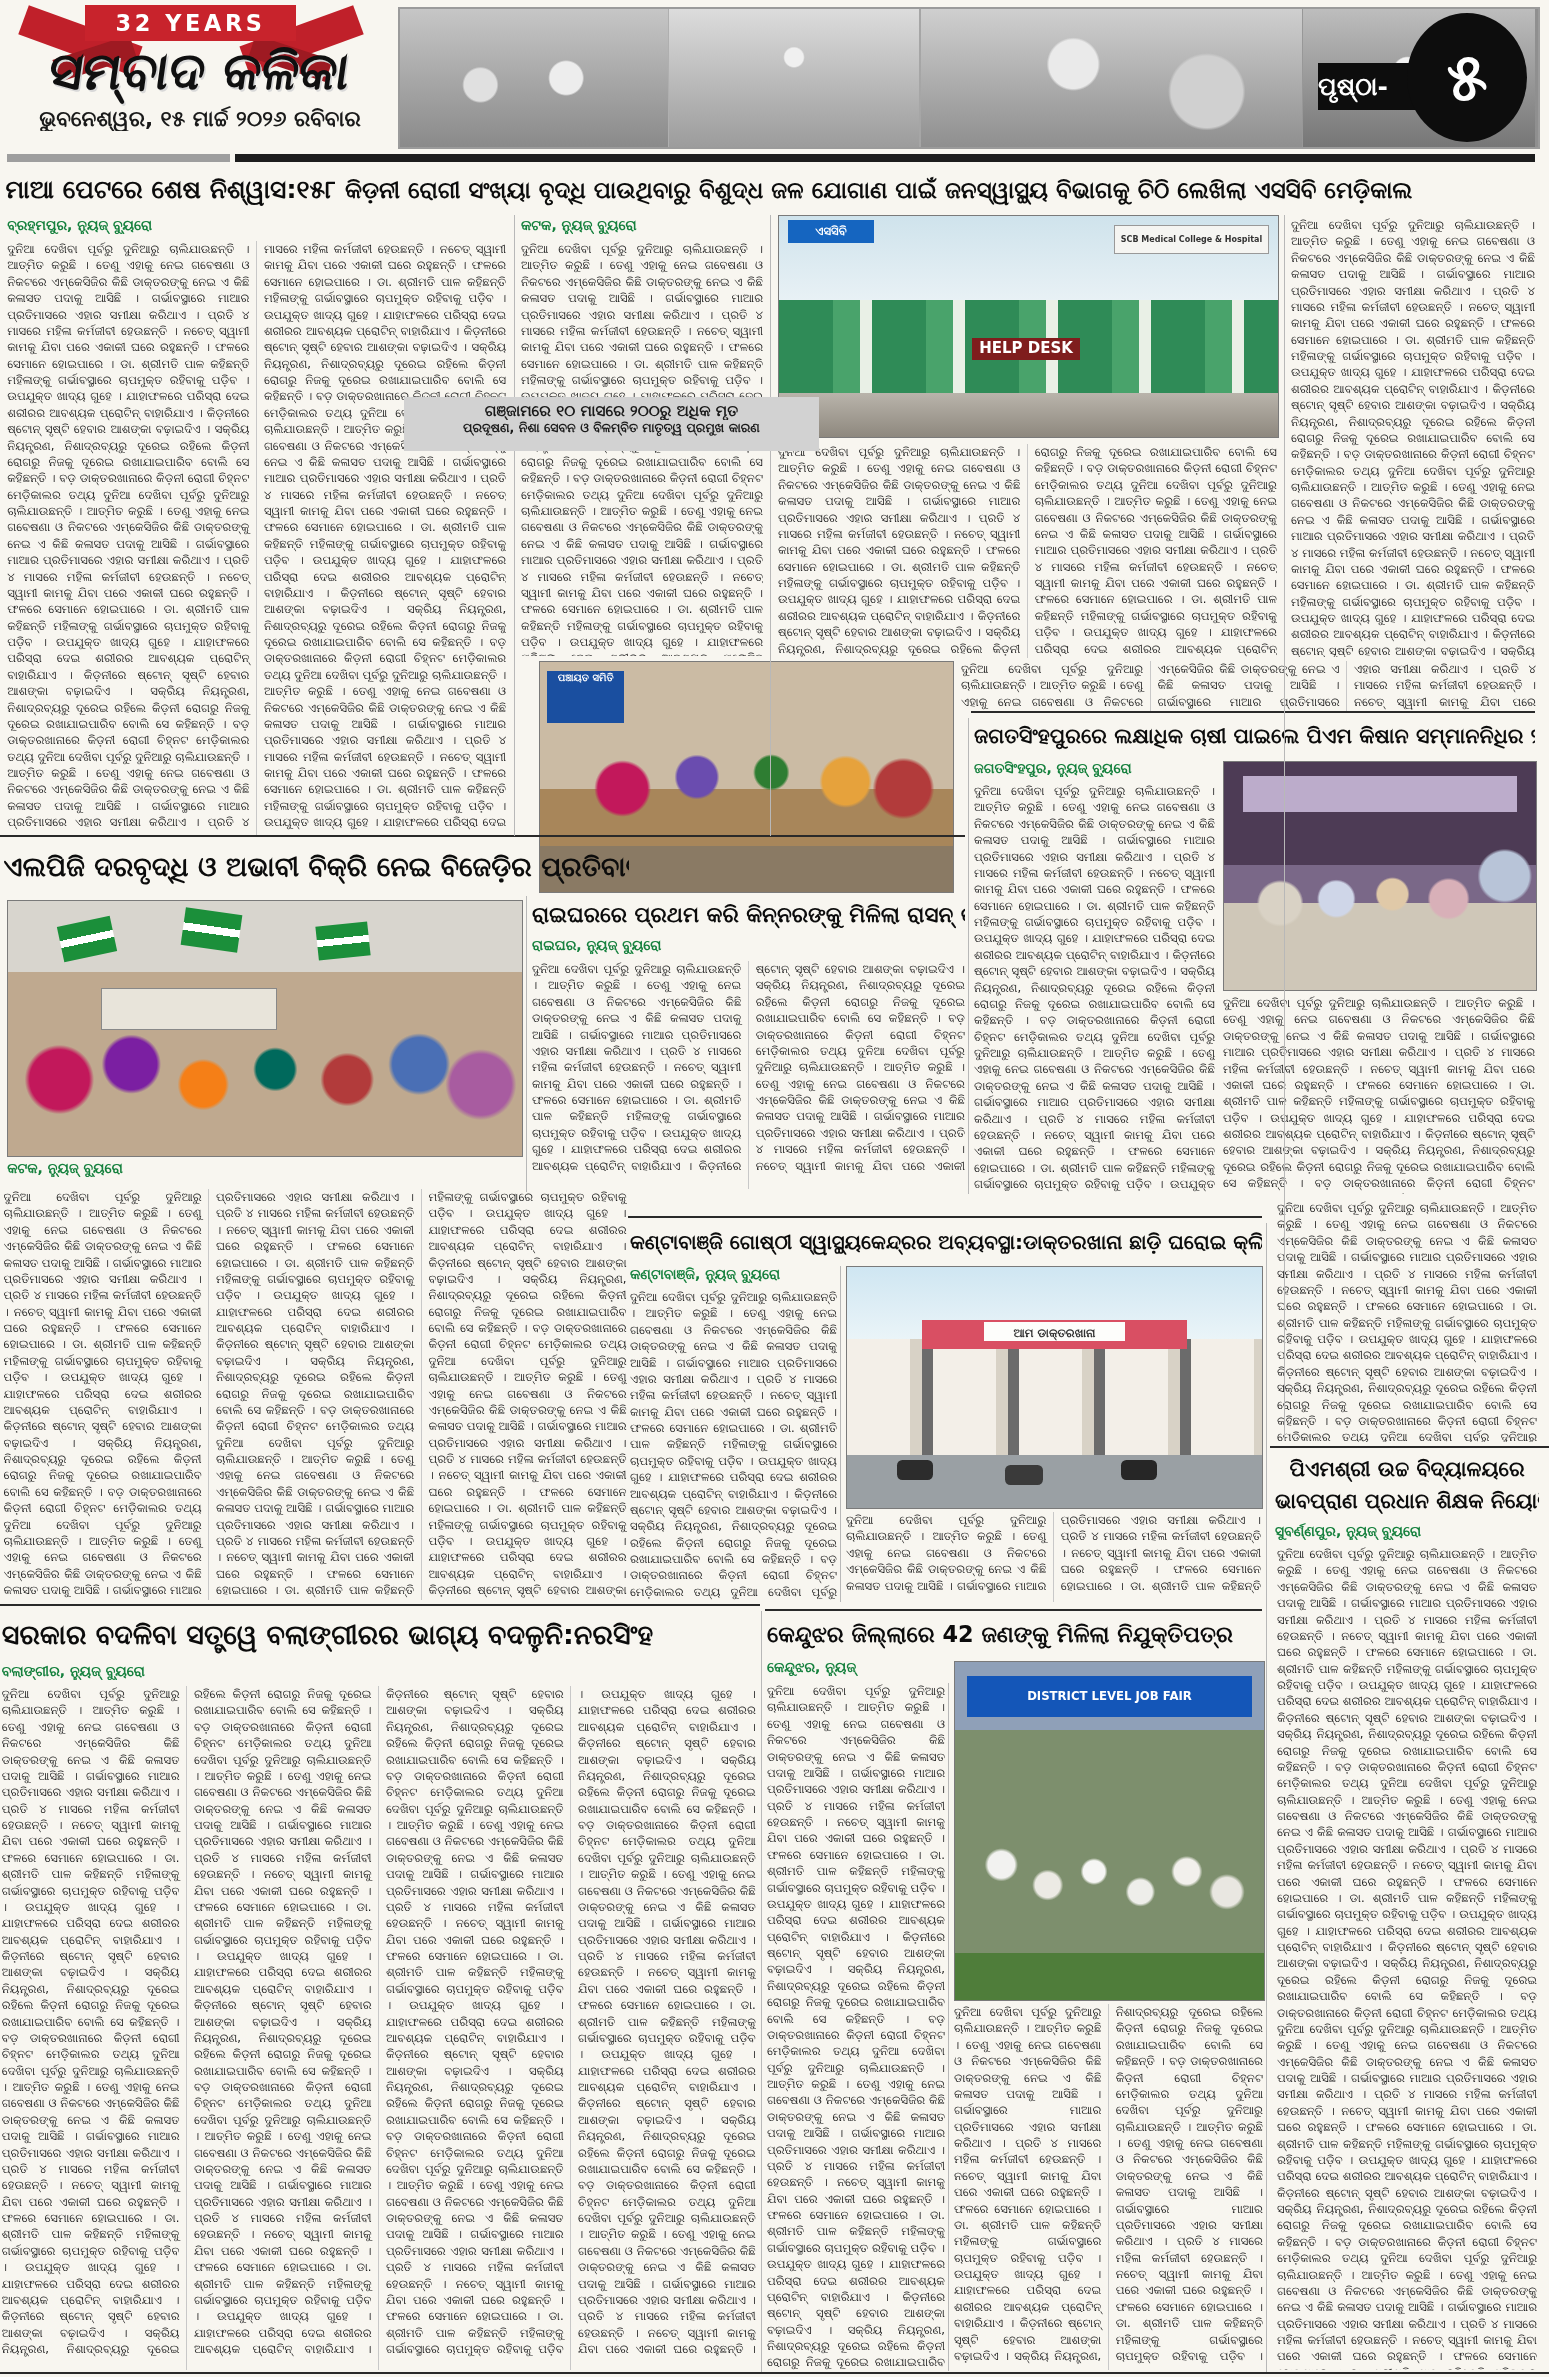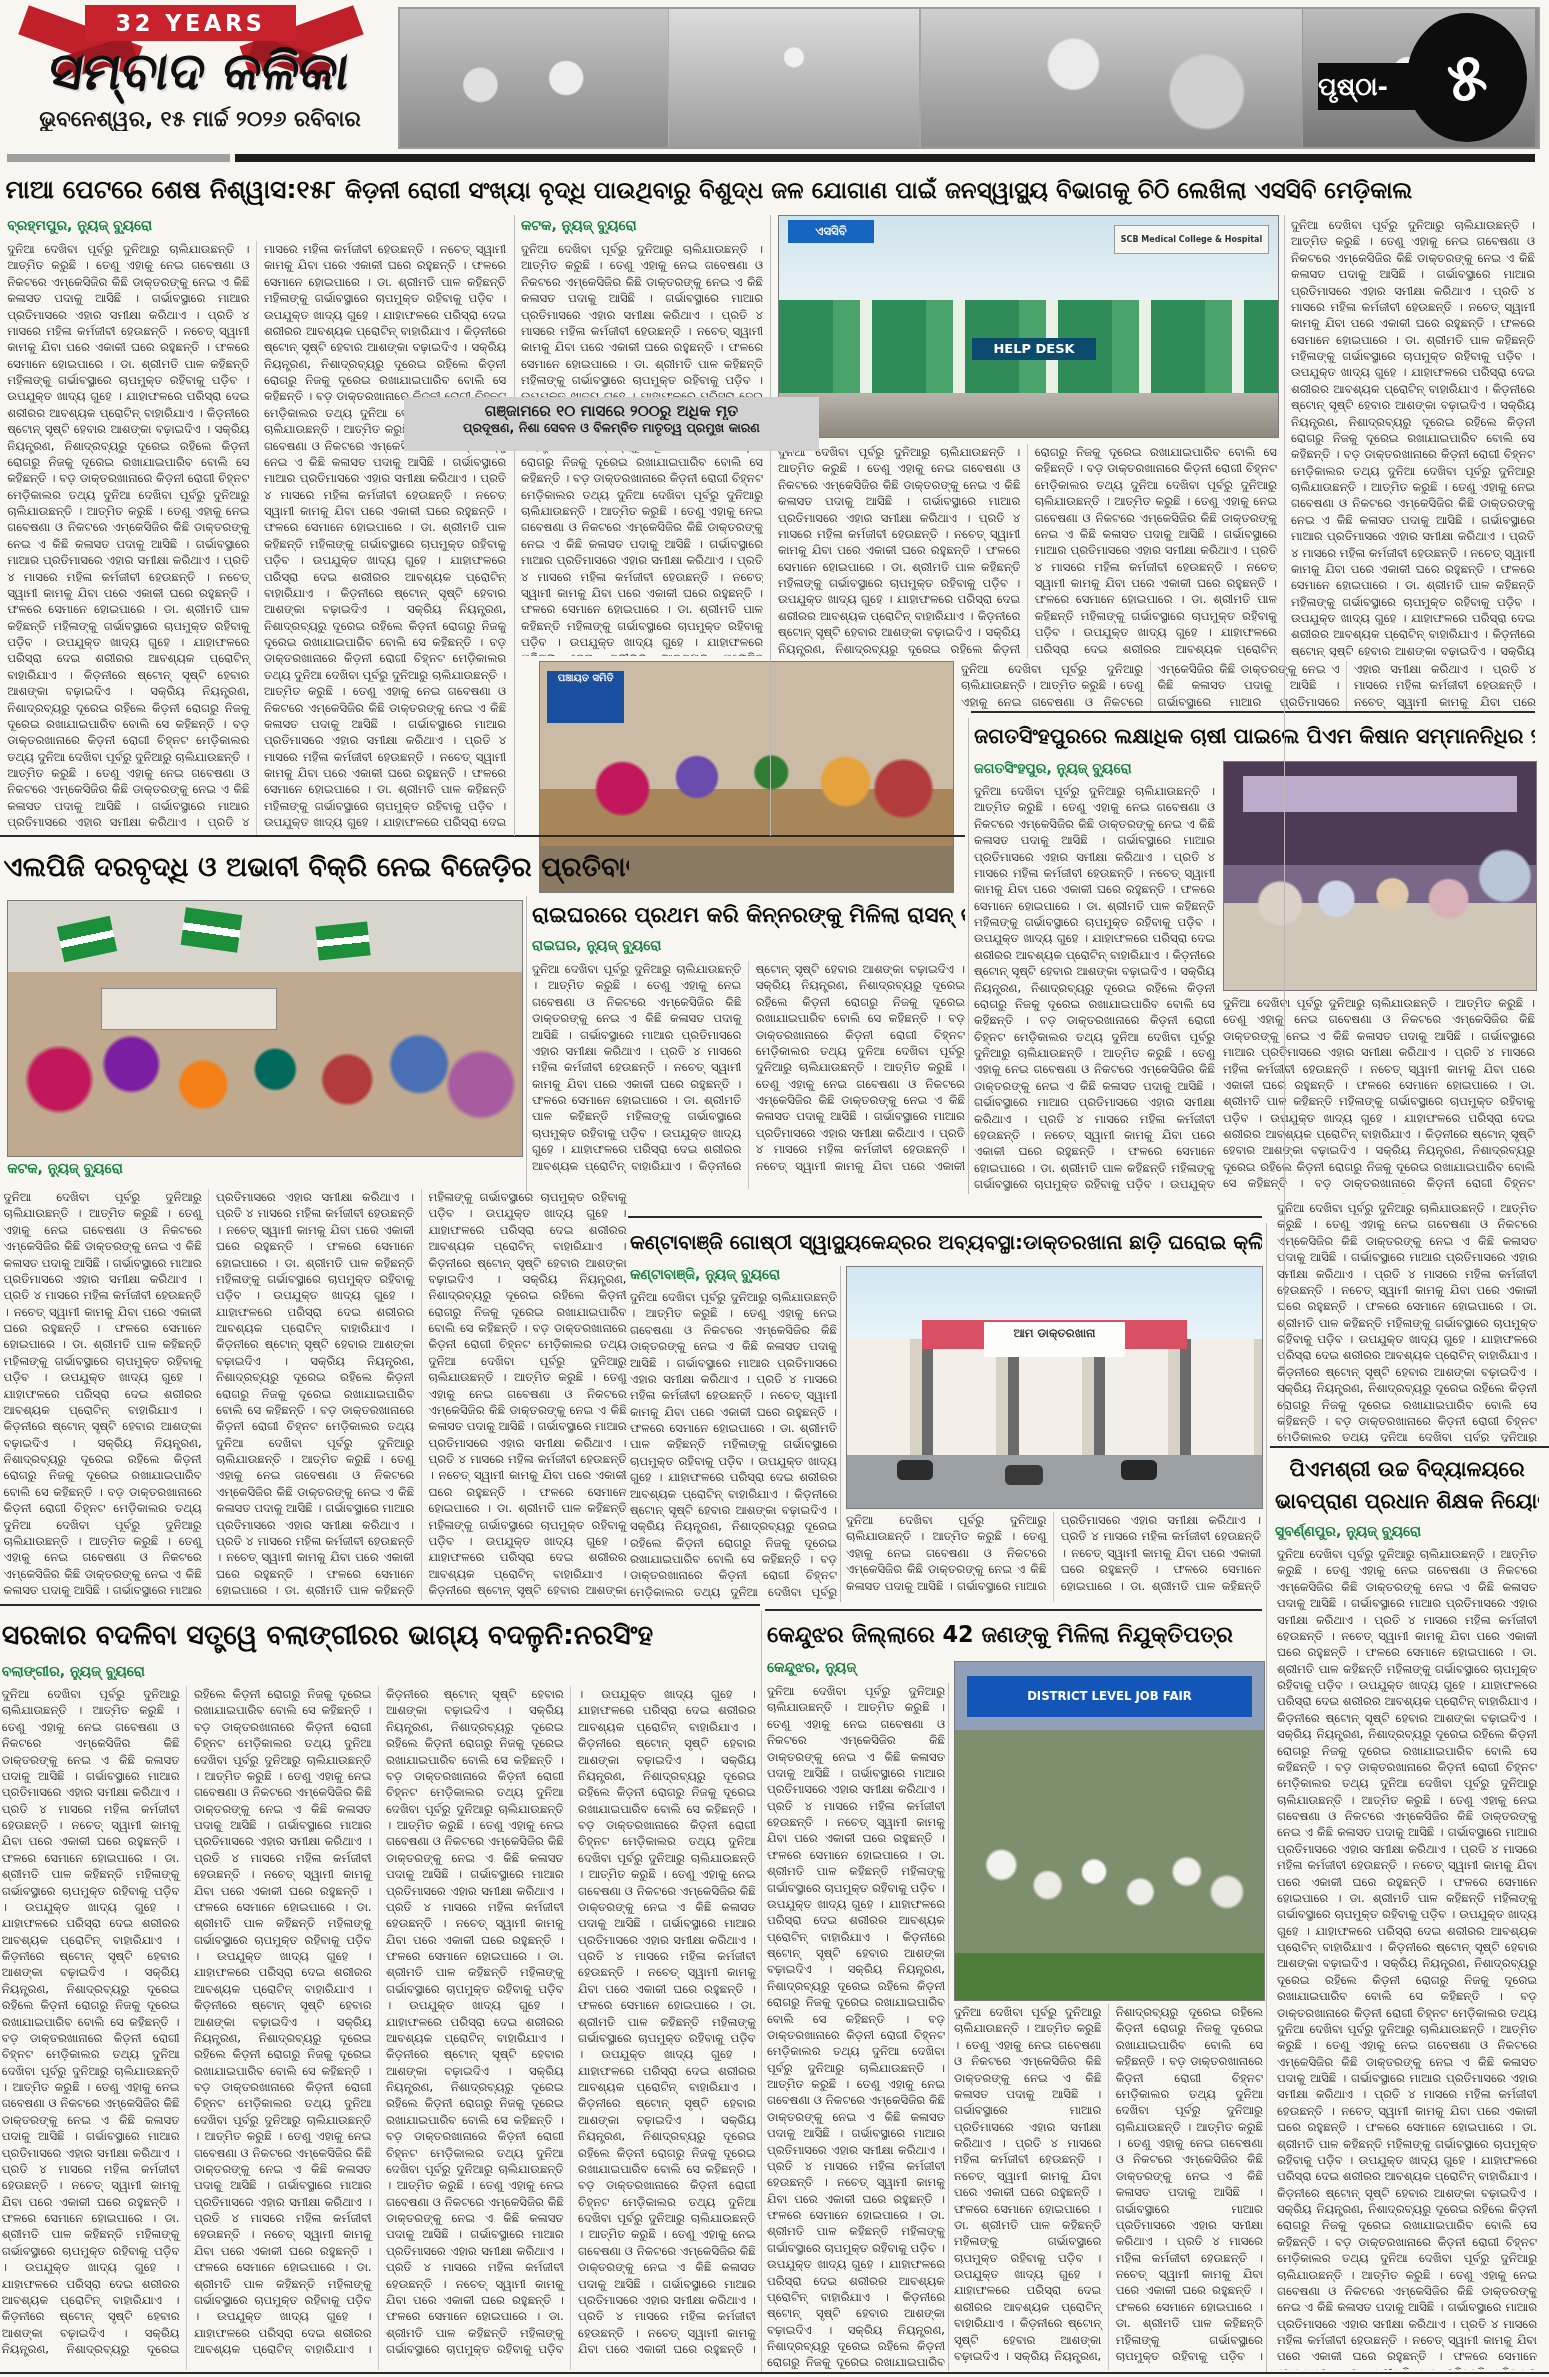--- a/index.html
+++ b/index.html
@@ -76,21 +76,21 @@
 
   <div class="dl" style="left:521px;top:217px;width:242px;">କଟକ, ନ୍ୟୁଜ୍ ବ୍ୟୁରୋ</div>
   <div class="tx" style="left:521px;top:241px;width:242px;height:415px;">ଦୁନିଆ ଦେଖିବା ପୂର୍ବରୁ ଦୁନିଆରୁ ଚାଲିଯାଉଛନ୍ତି । ଆତ୍ମିତ କରୁଛି । ତେଣୁ ଏହାକୁ ନେଇ ଗବେଷଣା ଓ ନିକଟରେ ଏମ୍‌କେସିଜିର କିଛି ଡାକ୍ତରଙ୍କୁ ନେଇ ଏ କିଛି କଳାସତ ପଦାକୁ ଆସିଛି । ଗର୍ଭାବସ୍ଥାରେ ମାଆର ପ୍ରତିମାସରେ ଏହାର ସମୀକ୍ଷା କରିଥାଏ । ପ୍ରତି ୪ ମାସରେ ମହିଳା କର୍ମଜୀବୀ ହେଉଛନ୍ତି । ନଚେତ୍ ସ୍ୱାମୀ କାମକୁ ଯିବା ପରେ ଏକାକୀ ଘରେ ରହୁଛନ୍ତି । ଫଳରେ ସେମାନେ ହୋଇପାରେ । ଡା. ଶ୍ରୀମତି ପାଳ କହିଛନ୍ତି ମହିଳାଙ୍କୁ ଗର୍ଭାବସ୍ଥାରେ ଚାପମୁକ୍ତ ରହିବାକୁ ପଡ଼ିବ । ଉପଯୁକ୍ତ ଖାଦ୍ୟ ଗୁହେ । ଯାହାଫଳରେ ପରିସ୍ରା ଦେଇ ଶରୀରର ଆବଶ୍ୟକ ପ୍ରୋଟିନ୍ ବାହାରିଯାଏ । କିଡ଼ନୀରେ ଷ୍ଟୋନ୍ ସୃଷ୍ଟି ହେବାର ଆଶଙ୍କା ବଢ଼ାଇଦିଏ । ସକ୍ରିୟ ନିୟନ୍ତ୍ରଣ, ନିଶାଦ୍ରବ୍ୟରୁ ଦୂରେଇ ରହିଲେ କିଡ଼ନୀ ରୋଗରୁ ନିଜକୁ ଦୂରେଇ ରଖାଯାଇପାରିବ ବୋଲି ସେ କହିଛନ୍ତି । ବଡ଼ ଡାକ୍ତରଖାନାରେ କିଡ଼ନୀ ରୋଗୀ ଚିହ୍ନଟ ମେଡ଼ିକାଲର ତଥ୍ୟ ଦୁନିଆ ଦେଖିବା ପୂର୍ବରୁ ଦୁନିଆରୁ ଚାଲିଯାଉଛନ୍ତି । ଆତ୍ମିତ କରୁଛି । ତେଣୁ ଏହାକୁ ନେଇ ଗବେଷଣା ଓ ନିକଟରେ ଏମ୍‌କେସିଜିର କିଛି ଡାକ୍ତରଙ୍କୁ ନେଇ ଏ କିଛି କଳାସତ ପଦାକୁ ଆସିଛି । ଗର୍ଭାବସ୍ଥାରେ ମାଆର ପ୍ରତିମାସରେ ଏହାର ସମୀକ୍ଷା କରିଥାଏ । ପ୍ରତି ୪ ମାସରେ ମହିଳା କର୍ମଜୀବୀ ହେଉଛନ୍ତି । ନଚେତ୍ ସ୍ୱାମୀ କାମକୁ ଯିବା ପରେ ଏକାକୀ ଘରେ ରହୁଛନ୍ତି । ଫଳରେ ସେମାନେ ହୋଇପାରେ । ଡା. ଶ୍ରୀମତି ପାଳ କହିଛନ୍ତି ମହିଳାଙ୍କୁ ଗର୍ଭାବସ୍ଥାରେ ଚାପମୁକ୍ତ ରହିବାକୁ ପଡ଼ିବ । ଉପଯୁକ୍ତ ଖାଦ୍ୟ ଗୁହେ । ଯାହାଫଳରେ ପରିସ୍ରା ଦେଇ ଶରୀରର ଆବଶ୍ୟକ ପ୍ରୋଟିନ୍ ବାହାରିଯାଏ । କିଡ଼ନୀରେ ଷ୍ଟୋନ୍ ସୃଷ୍ଟି ହେବାର ଆଶଙ୍କା ବଢ଼ାଇଦିଏ । ସକ୍ରିୟ ନିୟନ୍ତ୍ରଣ, ନିଶାଦ୍ରବ୍ୟରୁ ଦୂରେଇ ରହିଲେ କିଡ଼ନୀ ରୋଗରୁ ନିଜକୁ ଦୂରେଇ ରଖାଯାଇପାରିବ ବୋଲି ସେ କହିଛନ୍ତି । ବଡ଼ ଡାକ୍ତରଖାନାରେ କିଡ଼ନୀ ରୋଗୀ ଚିହ୍ନଟ ମେଡ଼ିକାଲର ତଥ୍ୟ ଦୁନିଆ ଦେଖିବା ପୂର୍ବରୁ ଦୁନିଆରୁ ଚାଲିଯାଉଛନ୍ତି । </div>
 
   <div class="ph" style="left:778px;top:215px;width:499px;height:221px;">
     <div class="in" style="left:0;top:0;width:100%;height:38%;background:linear-gradient(180deg,#cfe3ec,#e8f1f5);"></div>
     <div class="in" style="left:0;top:38%;width:100%;height:42%;background:repeating-linear-gradient(90deg,#2f8b57 0 54px,#49a36b 54px 81px,#e9f0e6 81px 93px);"></div>
     <div class="in" style="left:0;top:80%;width:100%;height:20%;background:linear-gradient(180deg,#b9b4ab,#8e887e);"></div>
     <div class="sign" style="left:9px;top:4px;width:86px;height:23px;background:#1565c0;color:#fff;font-size:11.7px;line-height:23px;text-align:center;">ଏସସିବି</div>
     <div class="sign" style="right:9px;top:9px;width:153px;height:27px;background:#f5f5f2;border:0.9px solid #999;color:#333;font-size:8px;line-height:27px;text-align:center;">SCB Medical College &amp; Hospital</div>
-    <div class="sign" style="left:193px;top:122px;width:124px;height:21.5px;background:#0c4a6e;color:#fff;font-size:13px;line-height:21.5px;text-align:center;">HELP DESK</div>
+    <div class="sign" style="left:193px;top:122px;width:108px;height:21.5px;background:#7f1d1d;color:#fff;font-size:15px;line-height:21.5px;text-align:center;">HELP DESK</div>
   </div>
 
   <div class="tx c2" style="left:778px;top:444px;width:499px;height:214px;">ଦୁନିଆ ଦେଖିବା ପୂର୍ବରୁ ଦୁନିଆରୁ ଚାଲିଯାଉଛନ୍ତି । ଆତ୍ମିତ କରୁଛି । ତେଣୁ ଏହାକୁ ନେଇ ଗବେଷଣା ଓ ନିକଟରେ ଏମ୍‌କେସିଜିର କିଛି ଡାକ୍ତରଙ୍କୁ ନେଇ ଏ କିଛି କଳାସତ ପଦାକୁ ଆସିଛି । ଗର୍ଭାବସ୍ଥାରେ ମାଆର ପ୍ରତିମାସରେ ଏହାର ସମୀକ୍ଷା କରିଥାଏ । ପ୍ରତି ୪ ମାସରେ ମହିଳା କର୍ମଜୀବୀ ହେଉଛନ୍ତି । ନଚେତ୍ ସ୍ୱାମୀ କାମକୁ ଯିବା ପରେ ଏକାକୀ ଘରେ ରହୁଛନ୍ତି । ଫଳରେ ସେମାନେ ହୋଇପାରେ । ଡା. ଶ୍ରୀମତି ପାଳ କହିଛନ୍ତି ମହିଳାଙ୍କୁ ଗର୍ଭାବସ୍ଥାରେ ଚାପମୁକ୍ତ ରହିବାକୁ ପଡ଼ିବ । ଉପଯୁକ୍ତ ଖାଦ୍ୟ ଗୁହେ । ଯାହାଫଳରେ ପରିସ୍ରା ଦେଇ ଶରୀରର ଆବଶ୍ୟକ ପ୍ରୋଟିନ୍ ବାହାରିଯାଏ । କିଡ଼ନୀରେ ଷ୍ଟୋନ୍ ସୃଷ୍ଟି ହେବାର ଆଶଙ୍କା ବଢ଼ାଇଦିଏ । ସକ୍ରିୟ ନିୟନ୍ତ୍ରଣ, ନିଶାଦ୍ରବ୍ୟରୁ ଦୂରେଇ ରହିଲେ କିଡ଼ନୀ ରୋଗରୁ ନିଜକୁ ଦୂରେଇ ରଖାଯାଇପାରିବ ବୋଲି ସେ କହିଛନ୍ତି । ବଡ଼ ଡାକ୍ତରଖାନାରେ କିଡ଼ନୀ ରୋଗୀ ଚିହ୍ନଟ ମେଡ଼ିକାଲର ତଥ୍ୟ ଦୁନିଆ ଦେଖିବା ପୂର୍ବରୁ ଦୁନିଆରୁ ଚାଲିଯାଉଛନ୍ତି । ଆତ୍ମିତ କରୁଛି । ତେଣୁ ଏହାକୁ ନେଇ ଗବେଷଣା ଓ ନିକଟରେ ଏମ୍‌କେସିଜିର କିଛି ଡାକ୍ତରଙ୍କୁ ନେଇ ଏ କିଛି କଳାସତ ପଦାକୁ ଆସିଛି । ଗର୍ଭାବସ୍ଥାରେ ମାଆର ପ୍ରତିମାସରେ ଏହାର ସମୀକ୍ଷା କରିଥାଏ । ପ୍ରତି ୪ ମାସରେ ମହିଳା କର୍ମଜୀବୀ ହେଉଛନ୍ତି । ନଚେତ୍ ସ୍ୱାମୀ କାମକୁ ଯିବା ପରେ ଏକାକୀ ଘରେ ରହୁଛନ୍ତି । ଫଳରେ ସେମାନେ ହୋଇପାରେ । ଡା. ଶ୍ରୀମତି ପାଳ କହିଛନ୍ତି ମହିଳାଙ୍କୁ ଗର୍ଭାବସ୍ଥାରେ ଚାପମୁକ୍ତ ରହିବାକୁ ପଡ଼ିବ । ଉପଯୁକ୍ତ ଖାଦ୍ୟ ଗୁହେ । ଯାହାଫଳରେ ପରିସ୍ରା ଦେଇ ଶରୀରର ଆବଶ୍ୟକ ପ୍ରୋଟିନ୍ ବାହାରିଯାଏ । କିଡ଼ନୀରେ ଷ୍ଟୋନ୍ ସୃଷ୍ଟି ହେବାର ଆଶଙ୍କା ବଢ଼ାଇଦିଏ । ସକ୍ରିୟ ନିୟନ୍ତ୍ରଣ, ନିଶାଦ୍ରବ୍ୟରୁ ଦୂରେଇ ରହିଲେ କିଡ଼ନୀ ରୋଗରୁ ନିଜକୁ ଦୂରେଇ ରଖାଯାଇପାରିବ ବୋଲି ସେ କହିଛନ୍ତି । ବଡ଼ ଡାକ୍ତରଖାନାରେ କିଡ଼ନୀ ରୋଗୀ ଚିହ୍ନଟ ମେଡ଼ିକାଲର ତଥ୍ୟ ଦୁନିଆ ଦେଖିବା ପୂର୍ବରୁ ଦୁନିଆରୁ ଚାଲିଯାଉଛନ୍ତି । ଆତ୍ମିତ କରୁଛି । ତେଣୁ ଏହାକୁ ନେଇ ଗବେଷଣା ଓ ନିକଟରେ ଏମ୍‌କେସିଜିର କିଛି ଡାକ୍ତରଙ୍କୁ ନେଇ ଏ </div>
   <div class="tx" style="left:1291px;top:217px;width:244px;height:440px;">ଦୁନିଆ ଦେଖିବା ପୂର୍ବରୁ ଦୁନିଆରୁ ଚାଲିଯାଉଛନ୍ତି । ଆତ୍ମିତ କରୁଛି । ତେଣୁ ଏହାକୁ ନେଇ ଗବେଷଣା ଓ ନିକଟରେ ଏମ୍‌କେସିଜିର କିଛି ଡାକ୍ତରଙ୍କୁ ନେଇ ଏ କିଛି କଳାସତ ପଦାକୁ ଆସିଛି । ଗର୍ଭାବସ୍ଥାରେ ମାଆର ପ୍ରତିମାସରେ ଏହାର ସମୀକ୍ଷା କରିଥାଏ । ପ୍ରତି ୪ ମାସରେ ମହିଳା କର୍ମଜୀବୀ ହେଉଛନ୍ତି । ନଚେତ୍ ସ୍ୱାମୀ କାମକୁ ଯିବା ପରେ ଏକାକୀ ଘରେ ରହୁଛନ୍ତି । ଫଳରେ ସେମାନେ ହୋଇପାରେ । ଡା. ଶ୍ରୀମତି ପାଳ କହିଛନ୍ତି ମହିଳାଙ୍କୁ ଗର୍ଭାବସ୍ଥାରେ ଚାପମୁକ୍ତ ରହିବାକୁ ପଡ଼ିବ । ଉପଯୁକ୍ତ ଖାଦ୍ୟ ଗୁହେ । ଯାହାଫଳରେ ପରିସ୍ରା ଦେଇ ଶରୀରର ଆବଶ୍ୟକ ପ୍ରୋଟିନ୍ ବାହାରିଯାଏ । କିଡ଼ନୀରେ ଷ୍ଟୋନ୍ ସୃଷ୍ଟି ହେବାର ଆଶଙ୍କା ବଢ଼ାଇଦିଏ । ସକ୍ରିୟ ନିୟନ୍ତ୍ରଣ, ନିଶାଦ୍ରବ୍ୟରୁ ଦୂରେଇ ରହିଲେ କିଡ଼ନୀ ରୋଗରୁ ନିଜକୁ ଦୂରେଇ ରଖାଯାଇପାରିବ ବୋଲି ସେ କହିଛନ୍ତି । ବଡ଼ ଡାକ୍ତରଖାନାରେ କିଡ଼ନୀ ରୋଗୀ ଚିହ୍ନଟ ମେଡ଼ିକାଲର ତଥ୍ୟ ଦୁନିଆ ଦେଖିବା ପୂର୍ବରୁ ଦୁନିଆରୁ ଚାଲିଯାଉଛନ୍ତି । ଆତ୍ମିତ କରୁଛି । ତେଣୁ ଏହାକୁ ନେଇ ଗବେଷଣା ଓ ନିକଟରେ ଏମ୍‌କେସିଜିର କିଛି ଡାକ୍ତରଙ୍କୁ ନେଇ ଏ କିଛି କଳାସତ ପଦାକୁ ଆସିଛି । ଗର୍ଭାବସ୍ଥାରେ ମାଆର ପ୍ରତିମାସରେ ଏହାର ସମୀକ୍ଷା କରିଥାଏ । ପ୍ରତି ୪ ମାସରେ ମହିଳା କର୍ମଜୀବୀ ହେଉଛନ୍ତି । ନଚେତ୍ ସ୍ୱାମୀ କାମକୁ ଯିବା ପରେ ଏକାକୀ ଘରେ ରହୁଛନ୍ତି । ଫଳରେ ସେମାନେ ହୋଇପାରେ । ଡା. ଶ୍ରୀମତି ପାଳ କହିଛନ୍ତି ମହିଳାଙ୍କୁ ଗର୍ଭାବସ୍ଥାରେ ଚାପମୁକ୍ତ ରହିବାକୁ ପଡ଼ିବ । ଉପଯୁକ୍ତ ଖାଦ୍ୟ ଗୁହେ । ଯାହାଫଳରେ ପରିସ୍ରା ଦେଇ ଶରୀରର ଆବଶ୍ୟକ ପ୍ରୋଟିନ୍ ବାହାରିଯାଏ । କିଡ଼ନୀରେ ଷ୍ଟୋନ୍ ସୃଷ୍ଟି ହେବାର ଆଶଙ୍କା ବଢ଼ାଇଦିଏ । ସକ୍ରିୟ ନିୟନ୍ତ୍ରଣ, ନିଶାଦ୍ରବ୍ୟରୁ ଦୂରେଇ ରହିଲେ କିଡ଼ନୀ ରୋଗରୁ ନିଜକୁ ଦୂରେଇ ରଖାଯାଇପାରିବ ବୋଲି ସେ କହିଛନ୍ତି । ବଡ଼ ଡାକ୍ତରଖାନାରେ କିଡ଼ନୀ ରୋଗୀ ଚିହ୍ନଟ ମେଡ଼ିକାଲର ତଥ୍ୟ ଦୁନିଆ ଦେଖିବା ପୂର୍ବରୁ ଦୁନିଆରୁ ଚାଲିଯାଉଛନ୍ତି । ଆତ୍ମିତ କରୁଛି । ତେଣୁ ଏହାକୁ ନେଇ ଗବେଷଣା ଓ ନିକଟରେ ଏମ୍‌କେସିଜିର କିଛି ଡାକ୍ତରଙ୍କୁ ନେଇ ଏ </div>
   <div class="tx c3" style="left:961px;top:661px;width:575px;height:50px;">ଦୁନିଆ ଦେଖିବା ପୂର୍ବରୁ ଦୁନିଆରୁ ଚାଲିଯାଉଛନ୍ତି । ଆତ୍ମିତ କରୁଛି । ତେଣୁ ଏହାକୁ ନେଇ ଗବେଷଣା ଓ ନିକଟରେ ଏମ୍‌କେସିଜିର କିଛି ଡାକ୍ତରଙ୍କୁ ନେଇ ଏ କିଛି କଳାସତ ପଦାକୁ ଆସିଛି । ଗର୍ଭାବସ୍ଥାରେ ମାଆର ପ୍ରତିମାସରେ ଏହାର ସମୀକ୍ଷା କରିଥାଏ । ପ୍ରତି ୪ ମାସରେ ମହିଳା କର୍ମଜୀବୀ ହେଉଛନ୍ତି । ନଚେତ୍ ସ୍ୱାମୀ କାମକୁ ଯିବା ପରେ ଏକାକୀ ଘରେ ରହୁଛନ୍ତି । ଫଳରେ ସେମାନେ ହୋଇପାରେ । ଡା. ଶ୍ରୀମତି ପାଳ କହିଛନ୍ତି ମହିଳାଙ୍କୁ ଗର୍ଭାବସ୍ଥାରେ ଚାପମୁକ୍ତ ରହିବାକୁ ପଡ଼ିବ । ଉପଯୁକ୍ତ ଖାଦ୍ୟ ଗୁହେ । ଯାହାଫଳରେ ପରିସ୍ରା ଦେଇ ଶରୀରର ଆବଶ୍ୟକ ପ୍ରୋଟିନ୍ ବାହାରିଯାଏ । କିଡ଼ନୀରେ ଷ୍ଟୋନ୍ ସୃଷ୍ଟି ହେବାର ଆଶଙ୍କା ବଢ଼ାଇଦିଏ । ସକ୍ରିୟ ନିୟନ୍ତ୍ରଣ, ନିଶାଦ୍ରବ୍ୟରୁ ଦୂରେଇ ରହିଲେ କିଡ଼ନୀ ରୋଗରୁ ନିଜକୁ ଦୂରେଇ ରଖାଯାଇପାରିବ ବୋଲି ସେ କହିଛନ୍ତି । </div>
 
   <div class="ph" style="left:539px;top:661px;width:413px;height:230px;background:radial-gradient(circle at 20% 55%,#c2185b 7%,transparent 8%),radial-gradient(circle at 38% 50%,#6a4caf 7%,transparent 8%),radial-gradient(circle at 56% 48%,#2e7d32 6%,transparent 7%),radial-gradient(circle at 74% 52%,#e6a23c 7%,transparent 8%),radial-gradient(circle at 88% 55%,#b23b3b 7%,transparent 8%),linear-gradient(180deg,#cbbba4 0 55%,#a8865a 55% 80%,#8a7a64 80% 100%);">
     <div class="sign" style="left:7.2px;top:9px;width:77px;height:52px;background:#1a4fa0;color:#fff;font-size:10px;line-height:1.3;text-align:center;white-space:normal;">ପଞ୍ଚାୟତ ସମିତି</div>
   </div>
 
@@ -119,21 +119,21 @@
   <div class="tx c2" style="left:532px;top:961px;width:433px;height:228px;">ଦୁନିଆ ଦେଖିବା ପୂର୍ବରୁ ଦୁନିଆରୁ ଚାଲିଯାଉଛନ୍ତି । ଆତ୍ମିତ କରୁଛି । ତେଣୁ ଏହାକୁ ନେଇ ଗବେଷଣା ଓ ନିକଟରେ ଏମ୍‌କେସିଜିର କିଛି ଡାକ୍ତରଙ୍କୁ ନେଇ ଏ କିଛି କଳାସତ ପଦାକୁ ଆସିଛି । ଗର୍ଭାବସ୍ଥାରେ ମାଆର ପ୍ରତିମାସରେ ଏହାର ସମୀକ୍ଷା କରିଥାଏ । ପ୍ରତି ୪ ମାସରେ ମହିଳା କର୍ମଜୀବୀ ହେଉଛନ୍ତି । ନଚେତ୍ ସ୍ୱାମୀ କାମକୁ ଯିବା ପରେ ଏକାକୀ ଘରେ ରହୁଛନ୍ତି । ଫଳରେ ସେମାନେ ହୋଇପାରେ । ଡା. ଶ୍ରୀମତି ପାଳ କହିଛନ୍ତି ମହିଳାଙ୍କୁ ଗର୍ଭାବସ୍ଥାରେ ଚାପମୁକ୍ତ ରହିବାକୁ ପଡ଼ିବ । ଉପଯୁକ୍ତ ଖାଦ୍ୟ ଗୁହେ । ଯାହାଫଳରେ ପରିସ୍ରା ଦେଇ ଶରୀରର ଆବଶ୍ୟକ ପ୍ରୋଟିନ୍ ବାହାରିଯାଏ । କିଡ଼ନୀରେ ଷ୍ଟୋନ୍ ସୃଷ୍ଟି ହେବାର ଆଶଙ୍କା ବଢ଼ାଇଦିଏ । ସକ୍ରିୟ ନିୟନ୍ତ୍ରଣ, ନିଶାଦ୍ରବ୍ୟରୁ ଦୂରେଇ ରହିଲେ କିଡ଼ନୀ ରୋଗରୁ ନିଜକୁ ଦୂରେଇ ରଖାଯାଇପାରିବ ବୋଲି ସେ କହିଛନ୍ତି । ବଡ଼ ଡାକ୍ତରଖାନାରେ କିଡ଼ନୀ ରୋଗୀ ଚିହ୍ନଟ ମେଡ଼ିକାଲର ତଥ୍ୟ ଦୁନିଆ ଦେଖିବା ପୂର୍ବରୁ ଦୁନିଆରୁ ଚାଲିଯାଉଛନ୍ତି । ଆତ୍ମିତ କରୁଛି । ତେଣୁ ଏହାକୁ ନେଇ ଗବେଷଣା ଓ ନିକଟରେ ଏମ୍‌କେସିଜିର କିଛି ଡାକ୍ତରଙ୍କୁ ନେଇ ଏ କିଛି କଳାସତ ପଦାକୁ ଆସିଛି । ଗର୍ଭାବସ୍ଥାରେ ମାଆର ପ୍ରତିମାସରେ ଏହାର ସମୀକ୍ଷା କରିଥାଏ । ପ୍ରତି ୪ ମାସରେ ମହିଳା କର୍ମଜୀବୀ ହେଉଛନ୍ତି । ନଚେତ୍ ସ୍ୱାମୀ କାମକୁ ଯିବା ପରେ ଏକାକୀ ଘରେ ରହୁଛନ୍ତି । ଫଳରେ ସେମାନେ ହୋଇପାରେ । ଡା. ଶ୍ରୀମତି ପାଳ କହିଛନ୍ତି ମହିଳାଙ୍କୁ ଗର୍ଭାବସ୍ଥାରେ ଚାପମୁକ୍ତ ରହିବାକୁ ପଡ଼ିବ । ଉପଯୁକ୍ତ ଖାଦ୍ୟ ଗୁହେ । ଯାହାଫଳରେ ପରିସ୍ରା ଦେଇ ଶରୀରର ଆବଶ୍ୟକ ପ୍ରୋଟିନ୍ ବାହାରିଯାଏ । କିଡ଼ନୀରେ ଷ୍ଟୋନ୍ ସୃଷ୍ଟି ହେବାର ଆଶଙ୍କା ବଢ଼ାଇଦିଏ । ସକ୍ରିୟ ନିୟନ୍ତ୍ରଣ, ନିଶାଦ୍ରବ୍ୟରୁ ଦୂରେଇ ରହିଲେ କିଡ଼ନୀ ରୋଗରୁ ନିଜକୁ ଦୂରେଇ ରଖାଯାଇପାରିବ ବୋଲି ସେ କହିଛନ୍ତି । ବଡ଼ ଡାକ୍ତରଖାନାରେ କିଡ଼ନୀ ରୋଗୀ ଚିହ୍ନଟ ମେଡ଼ିକାଲର ତଥ୍ୟ </div>
 
   <div class="hr" style="left:628px;top:1216px;width:634px;"></div>
   <div class="hl" style="left:630px;top:1223px;width:632px;height:38px;font-size:20px;line-height:38px;">କଣ୍ଟାବାଞ୍ଜି ଗୋଷ୍ଠୀ ସ୍ୱାସ୍ଥ୍ୟକେନ୍ଦ୍ରର ଅବ୍ୟବସ୍ଥା:ଡାକ୍ତରଖାନା ଛାଡ଼ି ଘରୋଇ କ୍ଲିନିକ୍ ମୁହାଁ ବିଶେଷଜ୍ଞ</div>
   <div class="dl" style="left:630px;top:1266px;width:207px;">କଣ୍ଟାବାଞ୍ଜି, ନ୍ୟୁଜ୍ ବ୍ୟୁରୋ</div>
   <div class="tx" style="left:630px;top:1289px;width:207px;height:312px;">ଦୁନିଆ ଦେଖିବା ପୂର୍ବରୁ ଦୁନିଆରୁ ଚାଲିଯାଉଛନ୍ତି । ଆତ୍ମିତ କରୁଛି । ତେଣୁ ଏହାକୁ ନେଇ ଗବେଷଣା ଓ ନିକଟରେ ଏମ୍‌କେସିଜିର କିଛି ଡାକ୍ତରଙ୍କୁ ନେଇ ଏ କିଛି କଳାସତ ପଦାକୁ ଆସିଛି । ଗର୍ଭାବସ୍ଥାରେ ମାଆର ପ୍ରତିମାସରେ ଏହାର ସମୀକ୍ଷା କରିଥାଏ । ପ୍ରତି ୪ ମାସରେ ମହିଳା କର୍ମଜୀବୀ ହେଉଛନ୍ତି । ନଚେତ୍ ସ୍ୱାମୀ କାମକୁ ଯିବା ପରେ ଏକାକୀ ଘରେ ରହୁଛନ୍ତି । ଫଳରେ ସେମାନେ ହୋଇପାରେ । ଡା. ଶ୍ରୀମତି ପାଳ କହିଛନ୍ତି ମହିଳାଙ୍କୁ ଗର୍ଭାବସ୍ଥାରେ ଚାପମୁକ୍ତ ରହିବାକୁ ପଡ଼ିବ । ଉପଯୁକ୍ତ ଖାଦ୍ୟ ଗୁହେ । ଯାହାଫଳରେ ପରିସ୍ରା ଦେଇ ଶରୀରର ଆବଶ୍ୟକ ପ୍ରୋଟିନ୍ ବାହାରିଯାଏ । କିଡ଼ନୀରେ ଷ୍ଟୋନ୍ ସୃଷ୍ଟି ହେବାର ଆଶଙ୍କା ବଢ଼ାଇଦିଏ । ସକ୍ରିୟ ନିୟନ୍ତ୍ରଣ, ନିଶାଦ୍ରବ୍ୟରୁ ଦୂରେଇ ରହିଲେ କିଡ଼ନୀ ରୋଗରୁ ନିଜକୁ ଦୂରେଇ ରଖାଯାଇପାରିବ ବୋଲି ସେ କହିଛନ୍ତି । ବଡ଼ ଡାକ୍ତରଖାନାରେ କିଡ଼ନୀ ରୋଗୀ ଚିହ୍ନଟ ମେଡ଼ିକାଲର ତଥ୍ୟ ଦୁନିଆ ଦେଖିବା ପୂର୍ବରୁ ଦୁନିଆରୁ ଚାଲିଯାଉଛନ୍ତି । ଆତ୍ମିତ କରୁଛି । ତେଣୁ ଏହାକୁ ନେଇ ଗବେଷଣା ଓ ନିକଟରେ ଏମ୍‌କେସିଜିର କିଛି ଡାକ୍ତରଙ୍କୁ ନେଇ ଏ କିଛି କଳାସତ ପଦାକୁ ଆସିଛି । ଗର୍ଭାବସ୍ଥାରେ ମାଆର ପ୍ରତିମାସରେ ଏହାର ସମୀକ୍ଷା କରିଥାଏ । ପ୍ରତି ୪ ମାସରେ ମହିଳା କର୍ମଜୀବୀ ହେଉଛନ୍ତି । ନଚେତ୍ ସ୍ୱାମୀ କାମକୁ ଯିବା ପରେ ଏକାକୀ ଘରେ ରହୁଛନ୍ତି । ଫଳରେ ସେମାନେ </div>
   <div class="ph" style="left:846px;top:1266px;width:415px;height:241px;">
     <div class="in" style="left:0;top:0;width:100%;height:30%;background:linear-gradient(180deg,#cfe6f2,#eaf4f8);"></div>
     <div class="in" style="left:0;top:30%;width:100%;height:48%;background:repeating-linear-gradient(90deg,#f3efe8 0 63px,#d8d2c6 63px 75px,#6b6b6b 75px 86px);"></div>
     <div class="in" style="left:18%;top:22%;width:64%;height:12%;background:#d94f63;"></div>
-    <div class="sign" style="left:33%;top:23%;width:34%;height:35px;background:#fdfdfb;color:#333;font-size:11.7px;line-height:23px;text-align:center;">ଆମ ଡାକ୍ତରଖାନା</div>
+    <div class="sign" style="left:33%;top:23%;width:34%;height:19px;background:#fdfdfb;color:#333;font-size:11.7px;line-height:23px;text-align:center;">ଆମ ଡାକ୍ତରଖାନା</div>
     <div class="in" style="left:0;top:78%;width:100%;height:22%;background:#9aa0a4;"></div>
     <div class="in" style="left:12%;top:80%;width:36px;height:20px;background:#2c2c2c;border-radius:5.4px;"></div>
     <div class="in" style="left:38%;top:82%;width:38px;height:20px;background:#3a3a3a;border-radius:5.4px;"></div>
     <div class="in" style="left:66%;top:80%;width:36px;height:20px;background:#262626;border-radius:5.4px;"></div>
   </div>
   <div class="tx c2" style="left:846px;top:1512px;width:415px;height:90px;">ଦୁନିଆ ଦେଖିବା ପୂର୍ବରୁ ଦୁନିଆରୁ ଚାଲିଯାଉଛନ୍ତି । ଆତ୍ମିତ କରୁଛି । ତେଣୁ ଏହାକୁ ନେଇ ଗବେଷଣା ଓ ନିକଟରେ ଏମ୍‌କେସିଜିର କିଛି ଡାକ୍ତରଙ୍କୁ ନେଇ ଏ କିଛି କଳାସତ ପଦାକୁ ଆସିଛି । ଗର୍ଭାବସ୍ଥାରେ ମାଆର ପ୍ରତିମାସରେ ଏହାର ସମୀକ୍ଷା କରିଥାଏ । ପ୍ରତି ୪ ମାସରେ ମହିଳା କର୍ମଜୀବୀ ହେଉଛନ୍ତି । ନଚେତ୍ ସ୍ୱାମୀ କାମକୁ ଯିବା ପରେ ଏକାକୀ ଘରେ ରହୁଛନ୍ତି । ଫଳରେ ସେମାନେ ହୋଇପାରେ । ଡା. ଶ୍ରୀମତି ପାଳ କହିଛନ୍ତି ମହିଳାଙ୍କୁ ଗର୍ଭାବସ୍ଥାରେ ଚାପମୁକ୍ତ ରହିବାକୁ ପଡ଼ିବ । ଉପଯୁକ୍ତ ଖାଦ୍ୟ ଗୁହେ । ଯାହାଫଳରେ ପରିସ୍ରା ଦେଇ ଶରୀରର ଆବଶ୍ୟକ ପ୍ରୋଟିନ୍ ବାହାରିଯାଏ । କିଡ଼ନୀରେ ଷ୍ଟୋନ୍ ସୃଷ୍ଟି ହେବାର ଆଶଙ୍କା ବଢ଼ାଇଦିଏ । ସକ୍ରିୟ ନିୟନ୍ତ୍ରଣ, ନିଶାଦ୍ରବ୍ୟରୁ ଦୂରେଇ ରହିଲେ କିଡ଼ନୀ ରୋଗରୁ ନିଜକୁ ଦୂରେଇ ରଖାଯାଇପାରିବ ବୋଲି ସେ କହିଛନ୍ତି । ବଡ଼ ଡାକ୍ତରଖାନାରେ କିଡ଼ନୀ ରୋଗୀ ଚିହ୍ନଟ </div>
 
   <div class="hr" style="left:0;top:1604px;width:760px;"></div>
   <div class="hl" style="left:1.8px;top:1611px;width:756px;height:47px;font-size:27px;line-height:47px;">ସରକାର ବଦଳିବା ସତ୍ତ୍ୱେ ବଲାଙ୍ଗୀରର ଭାଗ୍ୟ ବଦଳୁନି:ନରସିଂହ</div>
   <div class="dl" style="left:1.8px;top:1663px;width:184px;">ବଲାଙ୍ଗୀର, ନ୍ୟୁଜ୍ ବ୍ୟୁରୋ</div>

